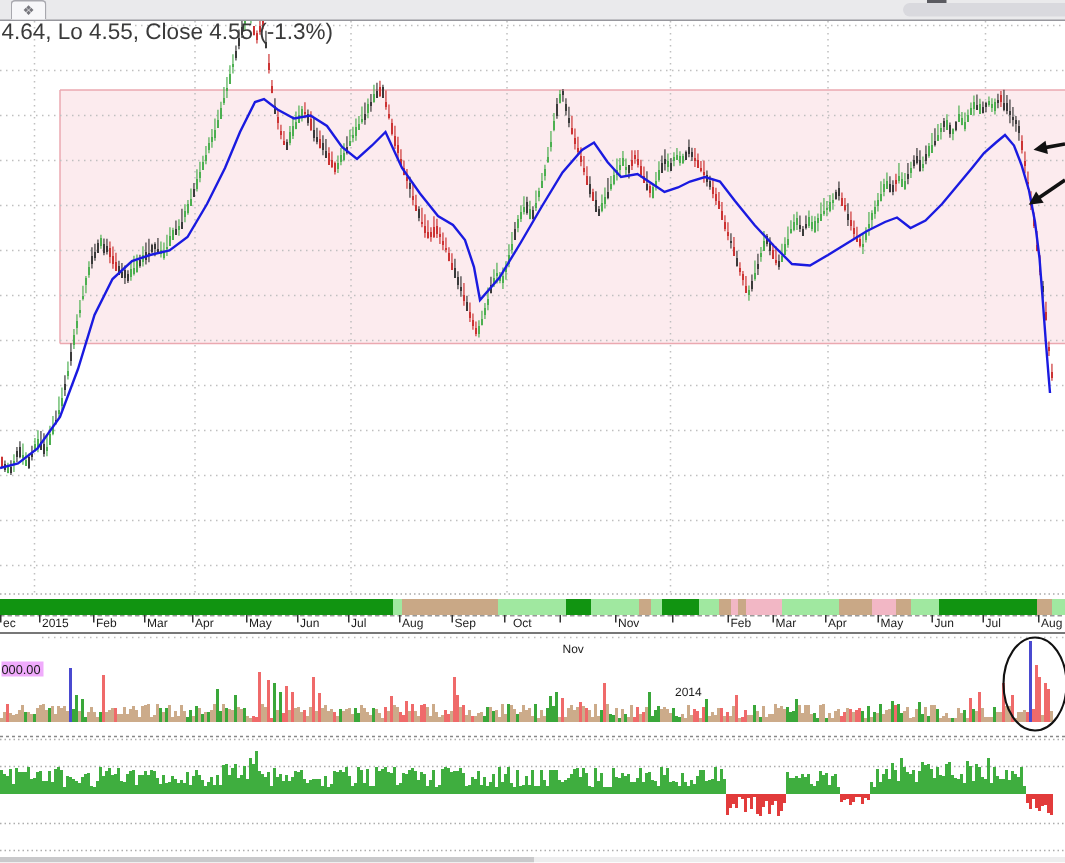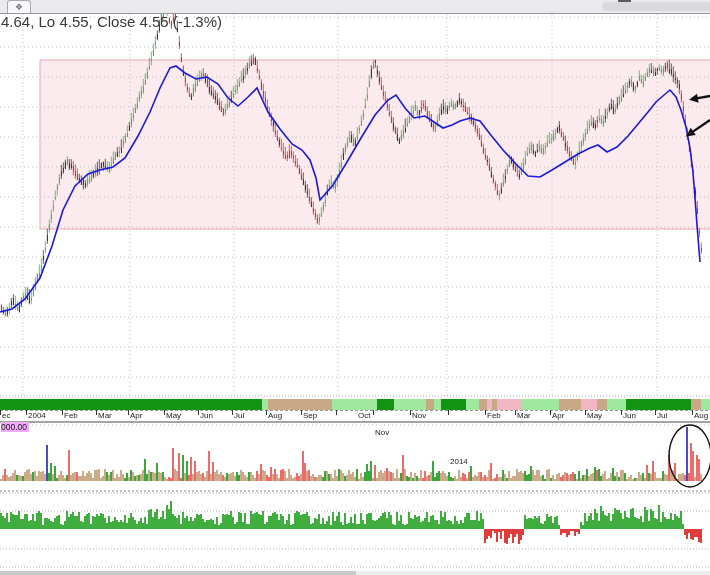--- a/index.html
+++ b/index.html
@@ -8,21 +8,21 @@
   #topbar{position:absolute;left:0;top:0;width:710px;height:13px;background:#eaeaec;
           border-bottom:1px solid #97979d;}
   #toptab{position:absolute;left:7px;top:0;width:22px;height:12px;background:#f7f7f9;
           border:1px solid #a8a8ae;border-bottom:none;border-radius:3px 3px 0 0;
           text-align:center;line-height:12px;font-size:9px;color:#77777d;}
   #topthumb{position:absolute;left:602px;top:2px;width:108px;height:9px;background:#d9d9de;
             border-radius:5px 0 0 5px;}
   #topmark{position:absolute;left:618px;top:0;width:13px;height:2px;background:#5a5a60;}
   #ohlc{position:absolute;left:1px;top:13px;font-size:15px;color:#3a3a3a;white-space:nowrap;
         letter-spacing:0;}
-  #volabel{position:absolute;left:1px;top:422px;font-size:8.5px;color:#1a1a1a;background:#f0abfc;
+  #volabel{position:absolute;left:1px;top:441px;font-size:8.5px;color:#1a1a1a;background:#f0abfc;
            padding-right:2px;}
   #svgwrap{position:absolute;left:0;top:0;width:710px;height:575px;}
   .ticklabel{position:absolute;top:411px;font-size:8px;color:#1c1c1c;white-space:nowrap;}
 </style>
 </head>
 <body>
 
 <div id="app">
   <div id="svgwrap"><svg width="710" height="575" viewBox="0 0 710 575" xmlns="http://www.w3.org/2000/svg">
         <g>
@@ -1540,30 +1540,30 @@
     <div id="topthumb"></div>
     <div id="topmark"></div>
   </div>
 
   <div id="ohlc">4.64, Lo 4.55, Close 4.55 (-1.3%)</div>
 
   <div id="volabel">000.00</div>
 
   <div id="ticks">
       <span class="ticklabel" style="left: 2px;">ec</span>
-      <span class="ticklabel" style="left: 28px;">2004</span>
+      <span class="ticklabel" style="left: 28px;">2015</span>
       <span class="ticklabel" style="left: 64px;">Feb</span>
       <span class="ticklabel" style="left: 98px;">Mar</span>
       <span class="ticklabel" style="left: 130px;">Apr</span>
       <span class="ticklabel" style="left: 166px;">May</span>
       <span class="ticklabel" style="left: 200px;">Jun</span>
       <span class="ticklabel" style="left: 234px;">Jul</span>
       <span class="ticklabel" style="left: 268px;">Aug</span>
       <span class="ticklabel" style="left: 303px;">Sep</span>
-      <span class="ticklabel" style="left: 358px; text-align: center;">Oct</span>
+      <span class="ticklabel" style="left: 342px; text-align: center;">Oct</span>
       <span class="ticklabel" style="left: 375px; margin-top: 17px;">Nov</span>
       <span class="ticklabel" style="left: 412px;">Nov</span>
       <span class="ticklabel" style="left: 450px; margin-top: 46px;">2014</span>
       <span class="ticklabel" style="left: 487px;">Feb</span>
       <span class="ticklabel" style="left: 517px;">Mar</span>
       <span class="ticklabel" style="left: 552px;">Apr</span>
       <span class="ticklabel" style="left: 587px;">May</span>
       <span class="ticklabel" style="left: 623px;">Jun</span>
       <span class="ticklabel" style="left: 657px;">Jul</span>
       <span class="ticklabel" style="left: 694px;">Aug</span>

